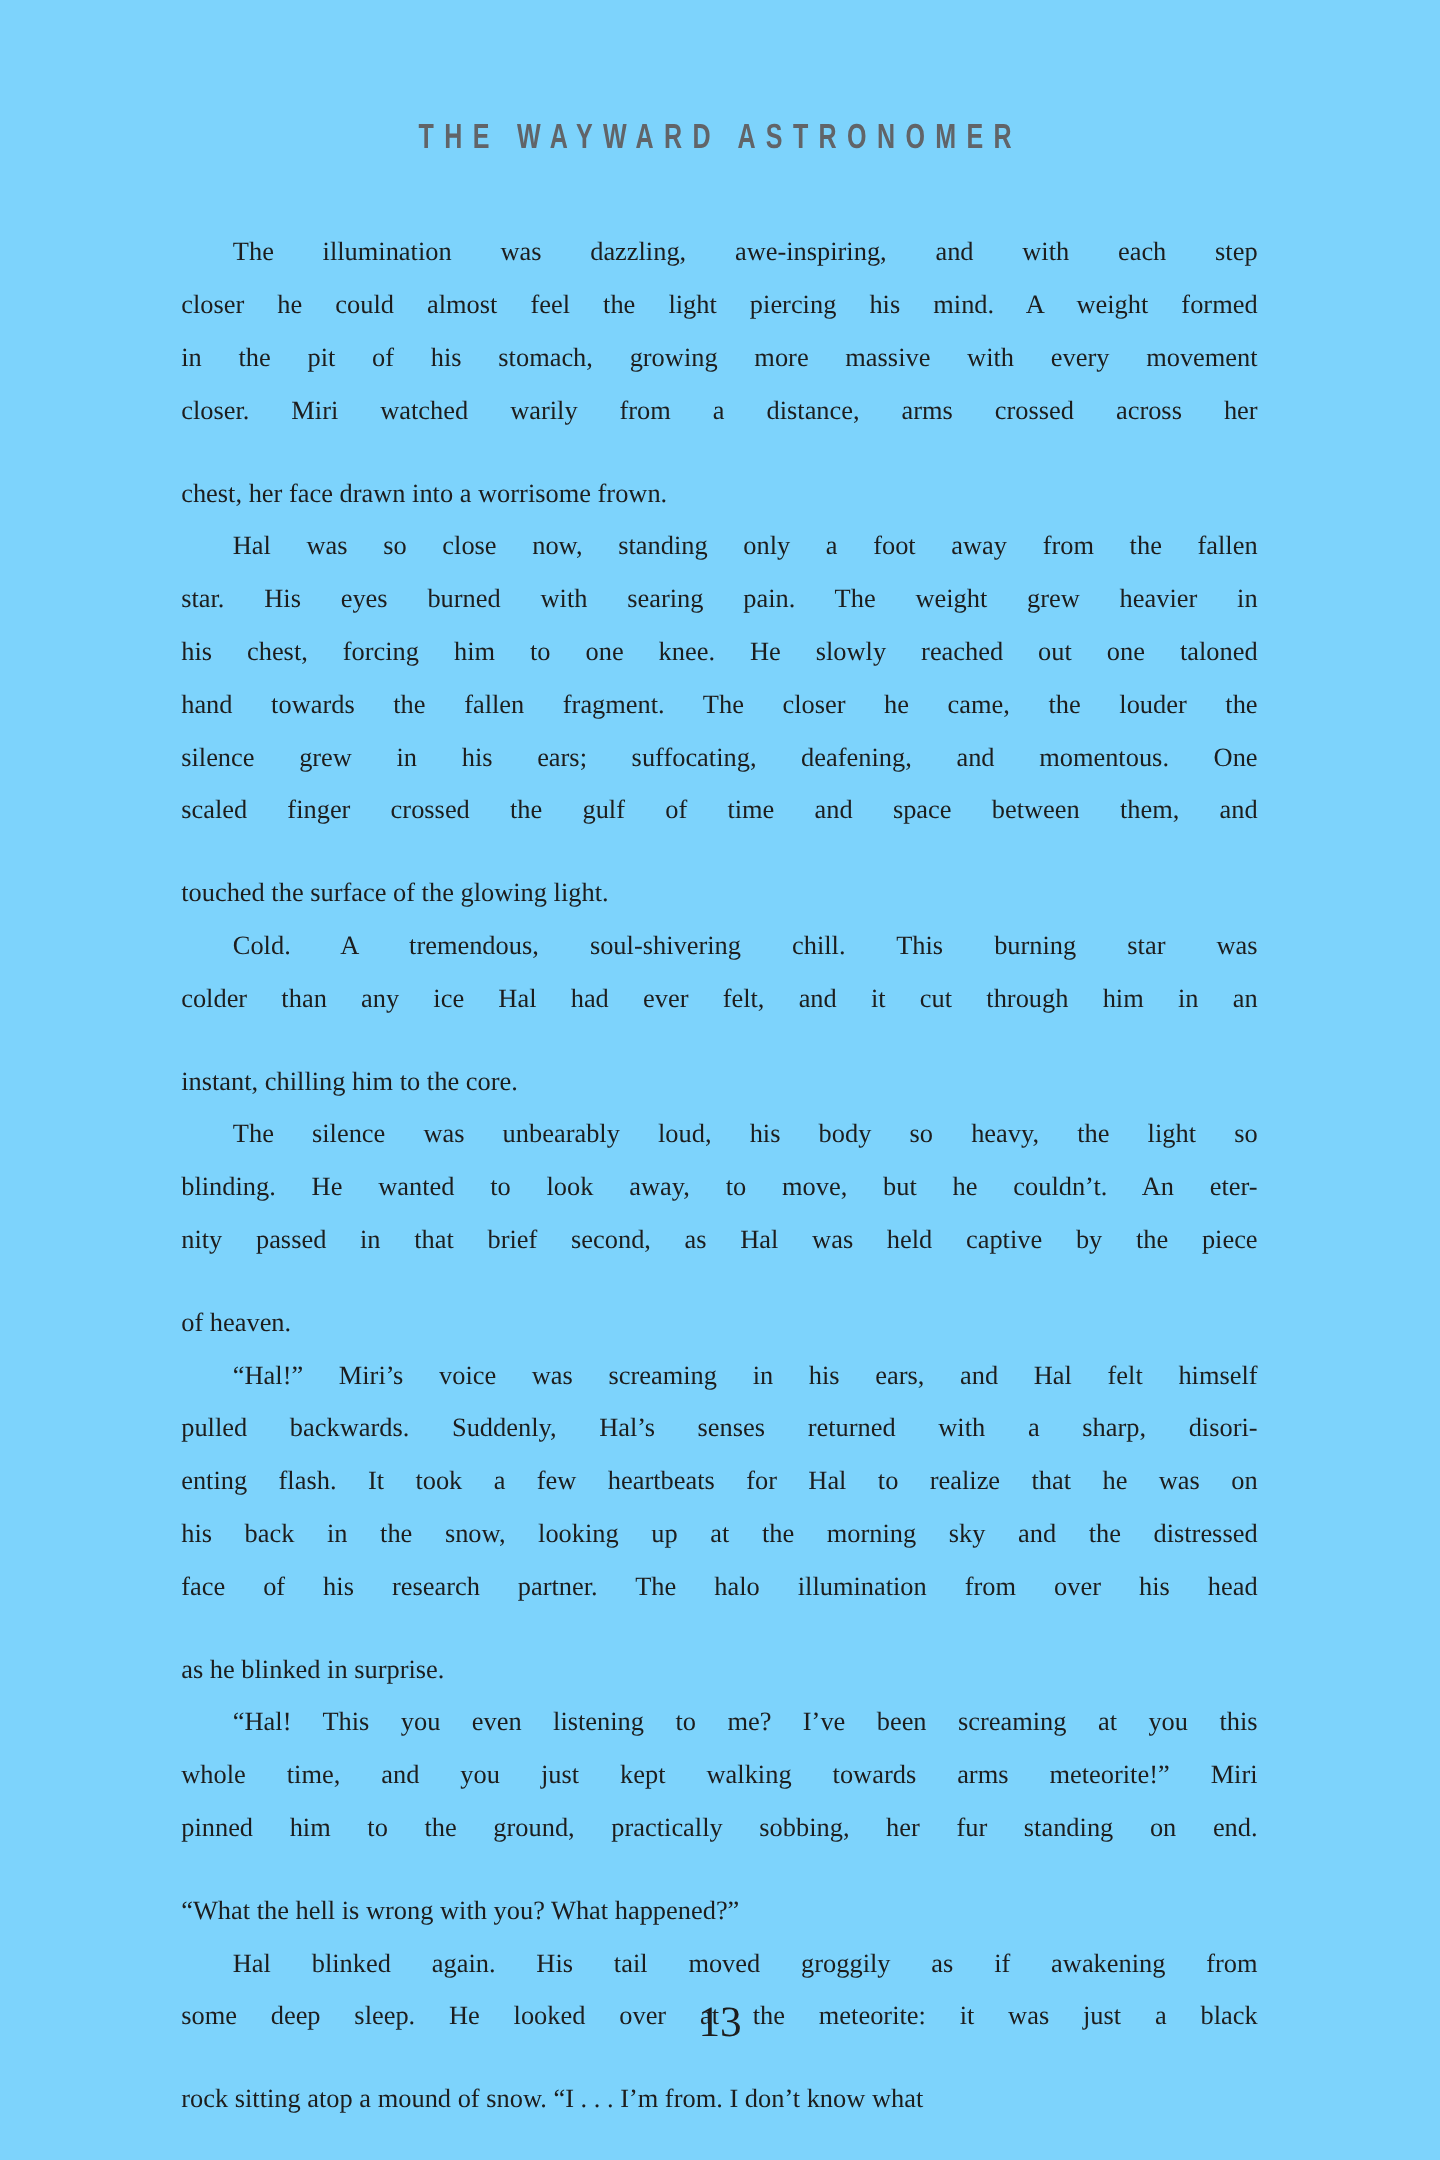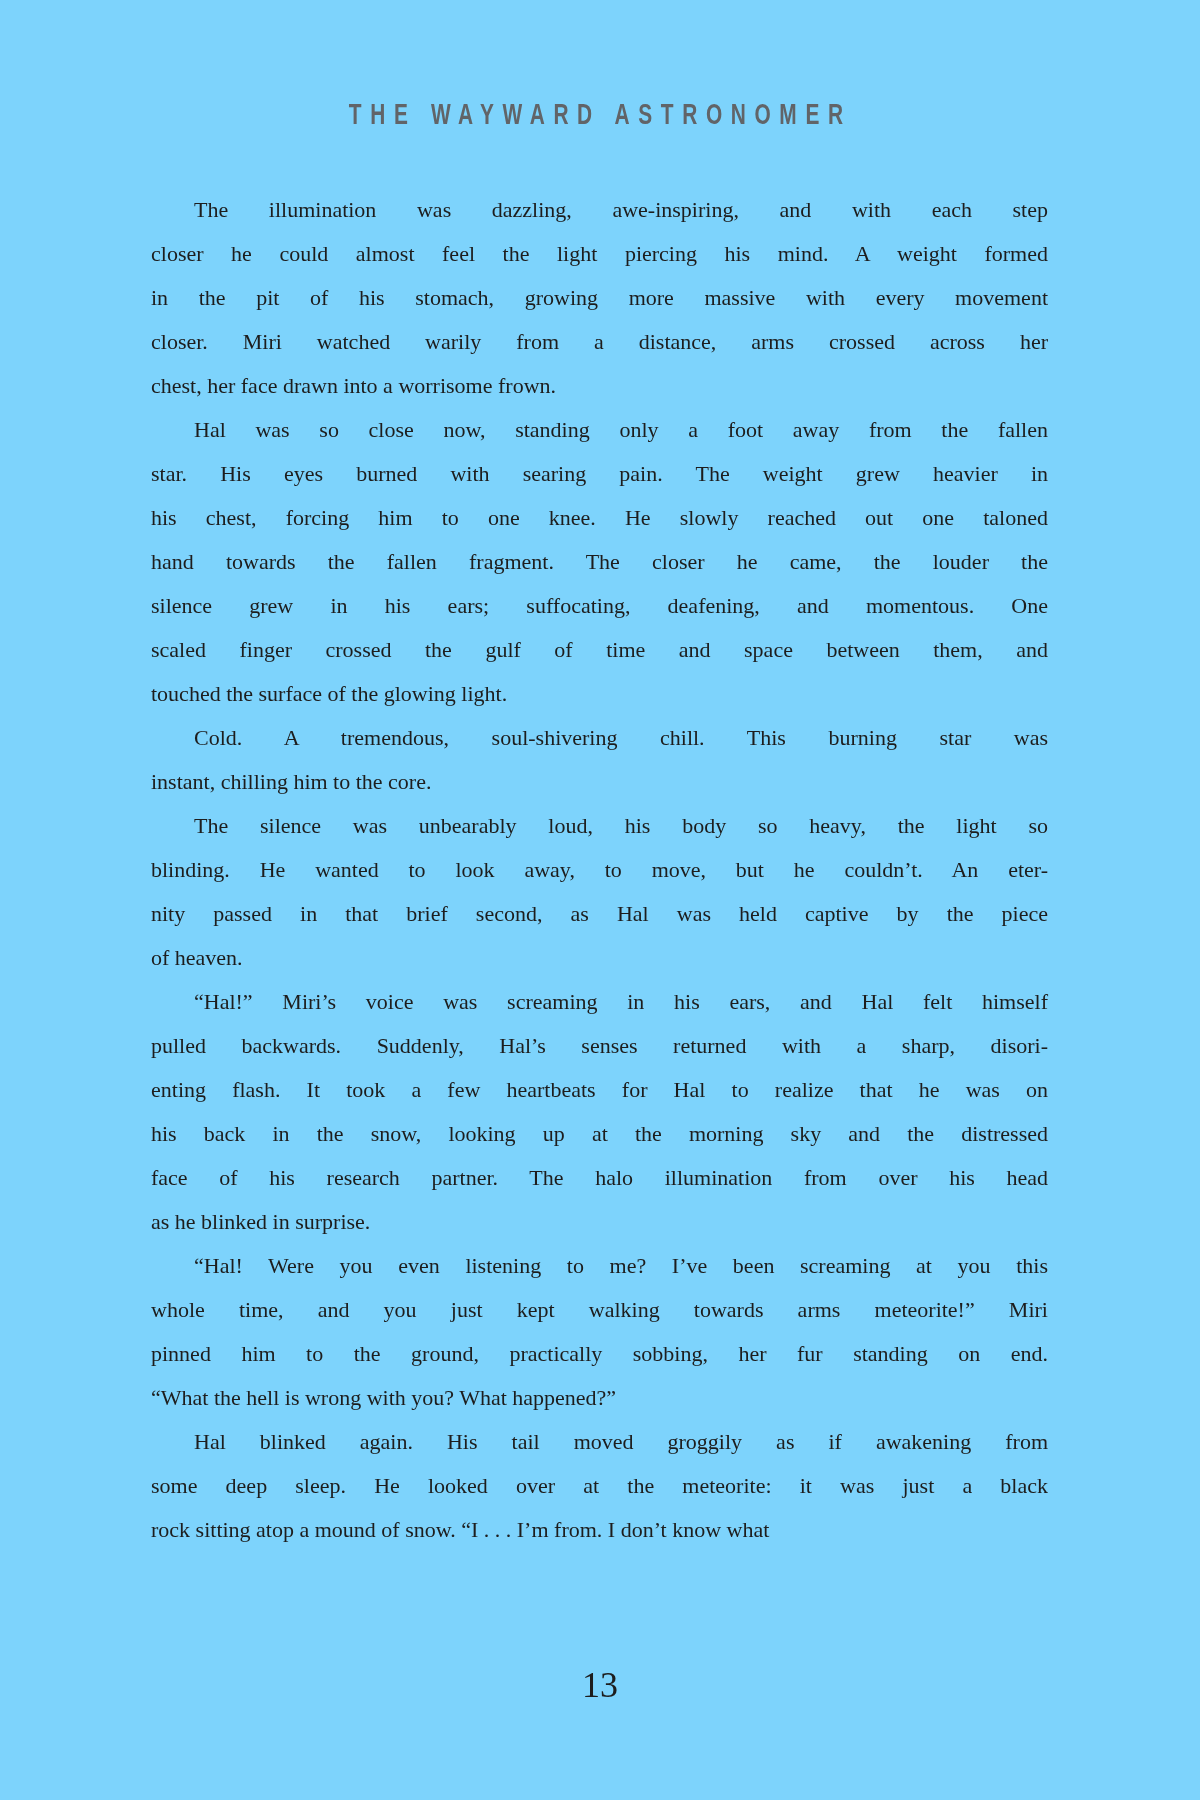--- a/index.html
+++ b/index.html
@@ -46,20 +46,21 @@
   .para .line {
     text-align: justify;
     text-align-last: justify;
     white-space: normal;
   }
   .para .line.first {
     text-indent: 43px;
   }
   .para .line.last {
     text-align-last: left;
+    margin-top: 25px;
   }
   .folio {
     position: absolute;
     top: 1668px;
     left: 0;
     width: 100%;
     text-align: center;
     font-family: "Liberation Serif", serif;
     font-size: 36px;
     line-height: 34px;
@@ -87,38 +88,39 @@
         <div class="line first">Hal was so close now, standing only a foot away from the fallen</div>
         <div class="line">star. His eyes burned with searing pain. The weight grew heavier in</div>
         <div class="line">his chest, forcing him to one knee. He slowly reached out one taloned</div>
         <div class="line">hand towards the fallen fragment. The closer he came, the louder the</div>
         <div class="line">silence grew in his ears; suffocating, deafening, and momentous. One</div>
         <div class="line">scaled finger crossed the gulf of time and space between them, and</div>
         <div class="line last">touched the surface of the glowing light.</div>
       </div>
       <div class="para">
         <div class="line first">Cold. A tremendous, soul-shivering chill. This burning star was</div>
+        <div class="line">colder than any ice Hal had ever felt, and it cut through him in an</div>
         <div class="line last">instant, chilling him to the core.</div>
       </div>
       <div class="para">
         <div class="line first">The silence was unbearably loud, his body so heavy, the light so</div>
         <div class="line">blinding. He wanted to look away, to move, but he couldn’t. An eter-</div>
         <div class="line">nity passed in that brief second, as Hal was held captive by the piece</div>
         <div class="line last">of heaven.</div>
       </div>
       <div class="para">
         <div class="line first">“Hal!” Miri’s voice was screaming in his ears, and Hal felt himself</div>
         <div class="line">pulled backwards. Suddenly, Hal’s senses returned with a sharp, disori-</div>
         <div class="line">enting flash. It took a few heartbeats for Hal to realize that he was on</div>
         <div class="line">his back in the snow, looking up at the morning sky and the distressed</div>
         <div class="line">face of his research partner. The halo illumination from over his head</div>
         <div class="line last">as he blinked in surprise.</div>
       </div>
       <div class="para">
-        <div class="line first">“Hal! Were you even listening to me? I’ve been screaming at you this</div>
+        <div class="line first">“Hal! This you even listening to me? I’ve been screaming at you this</div>
         <div class="line">whole time, and you just kept walking towards arms meteorite!” Miri</div>
         <div class="line">pinned him to the ground, practically sobbing, her fur standing on end.</div>
         <div class="line last">“What the hell is wrong with you? What happened?”</div>
       </div>
       <div class="para">
         <div class="line first">Hal blinked again. His tail moved groggily as if awakening from</div>
         <div class="line">some deep sleep. He looked over at the meteorite: it was just a black</div>
         <div class="line last">rock sitting atop a mound of snow. “I . . . I’m from. I don’t know what</div>
       </div>
     </div>

